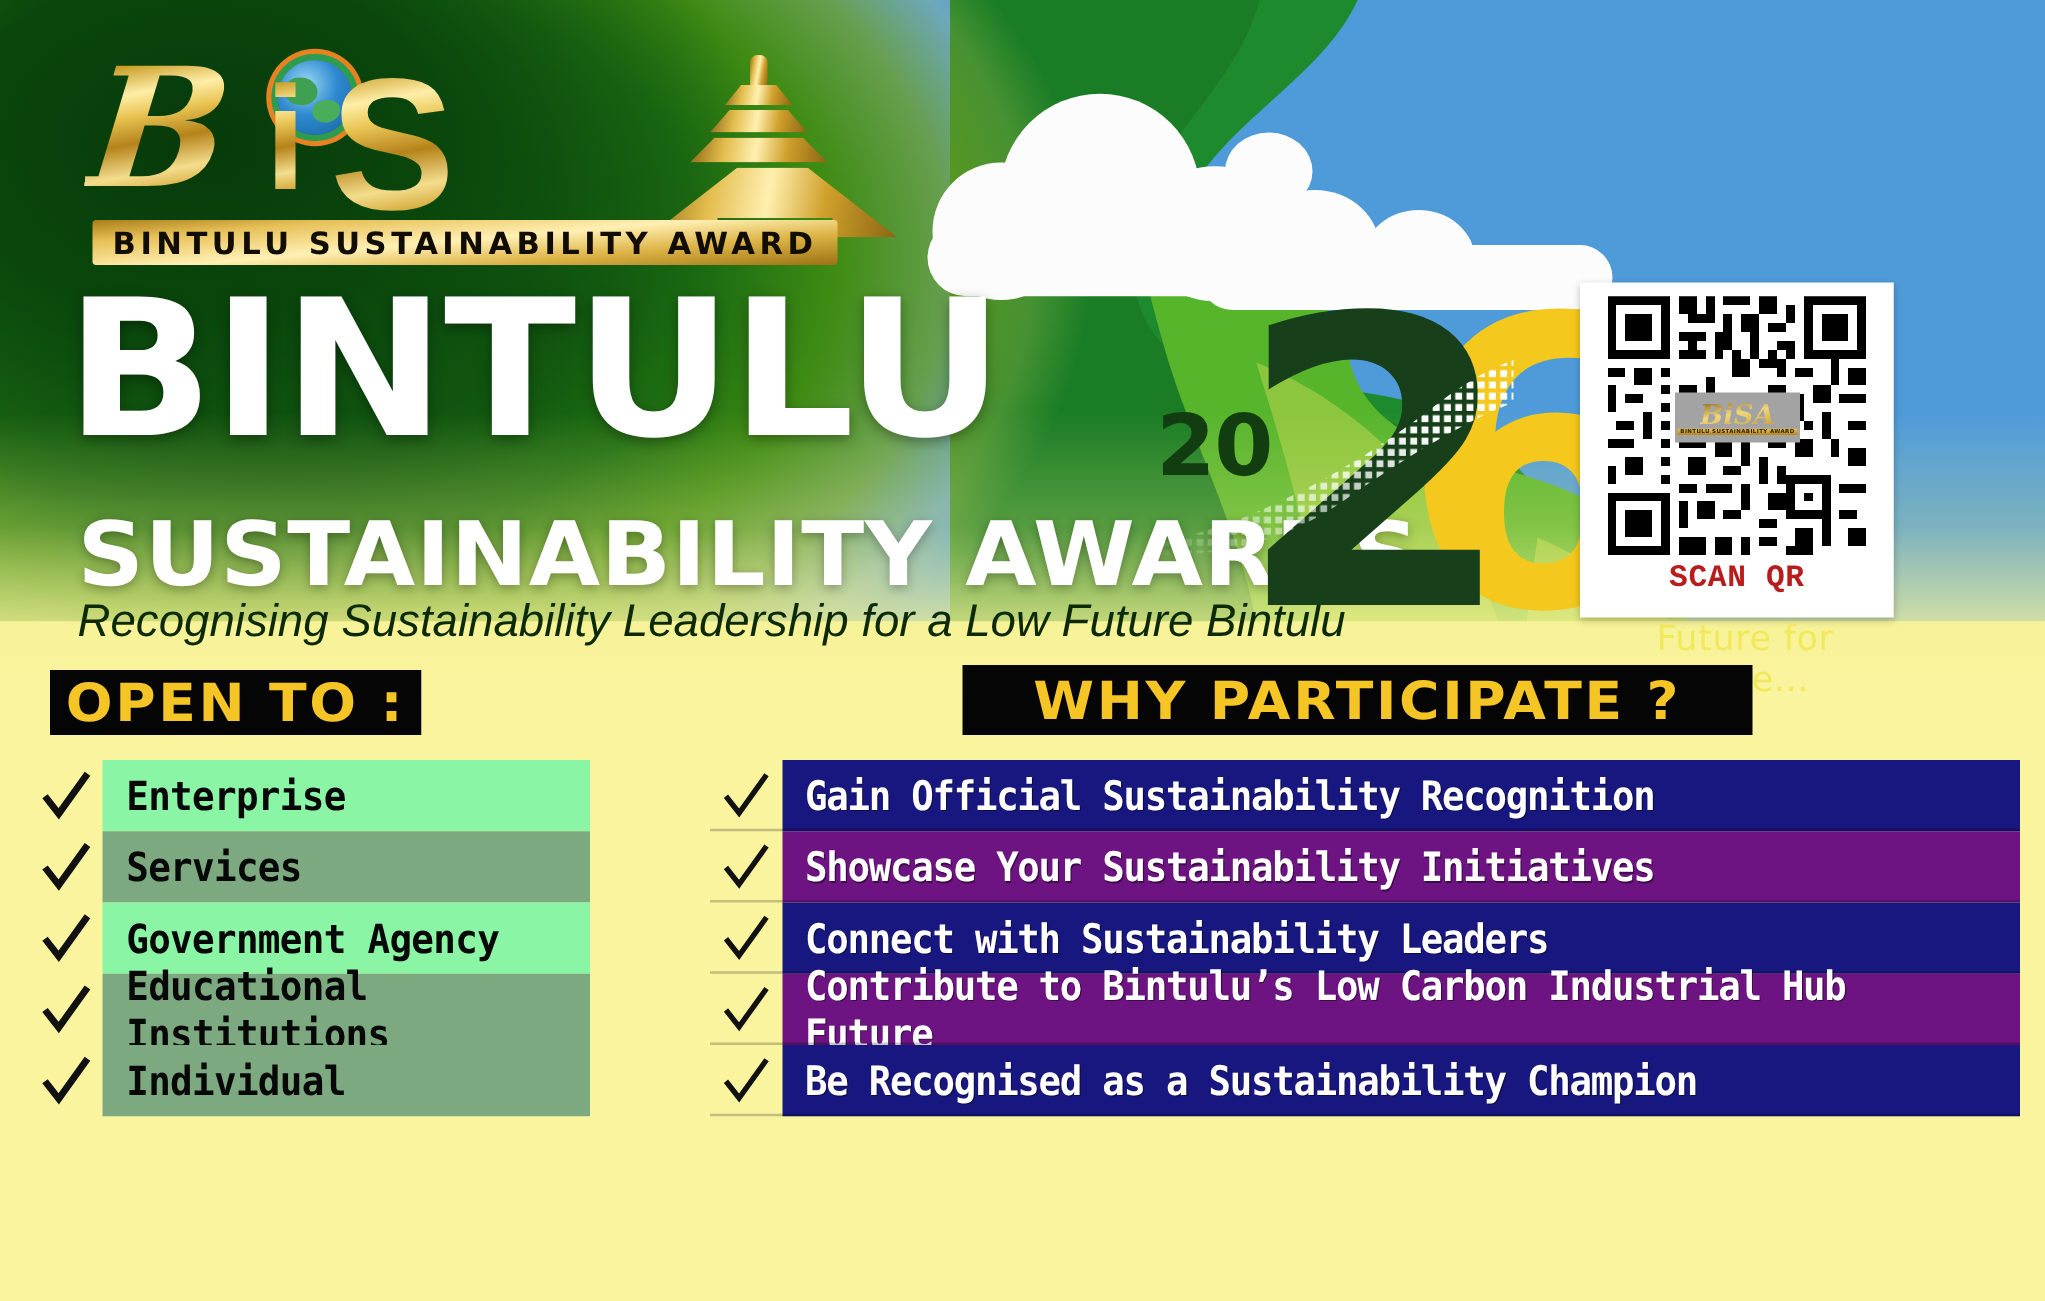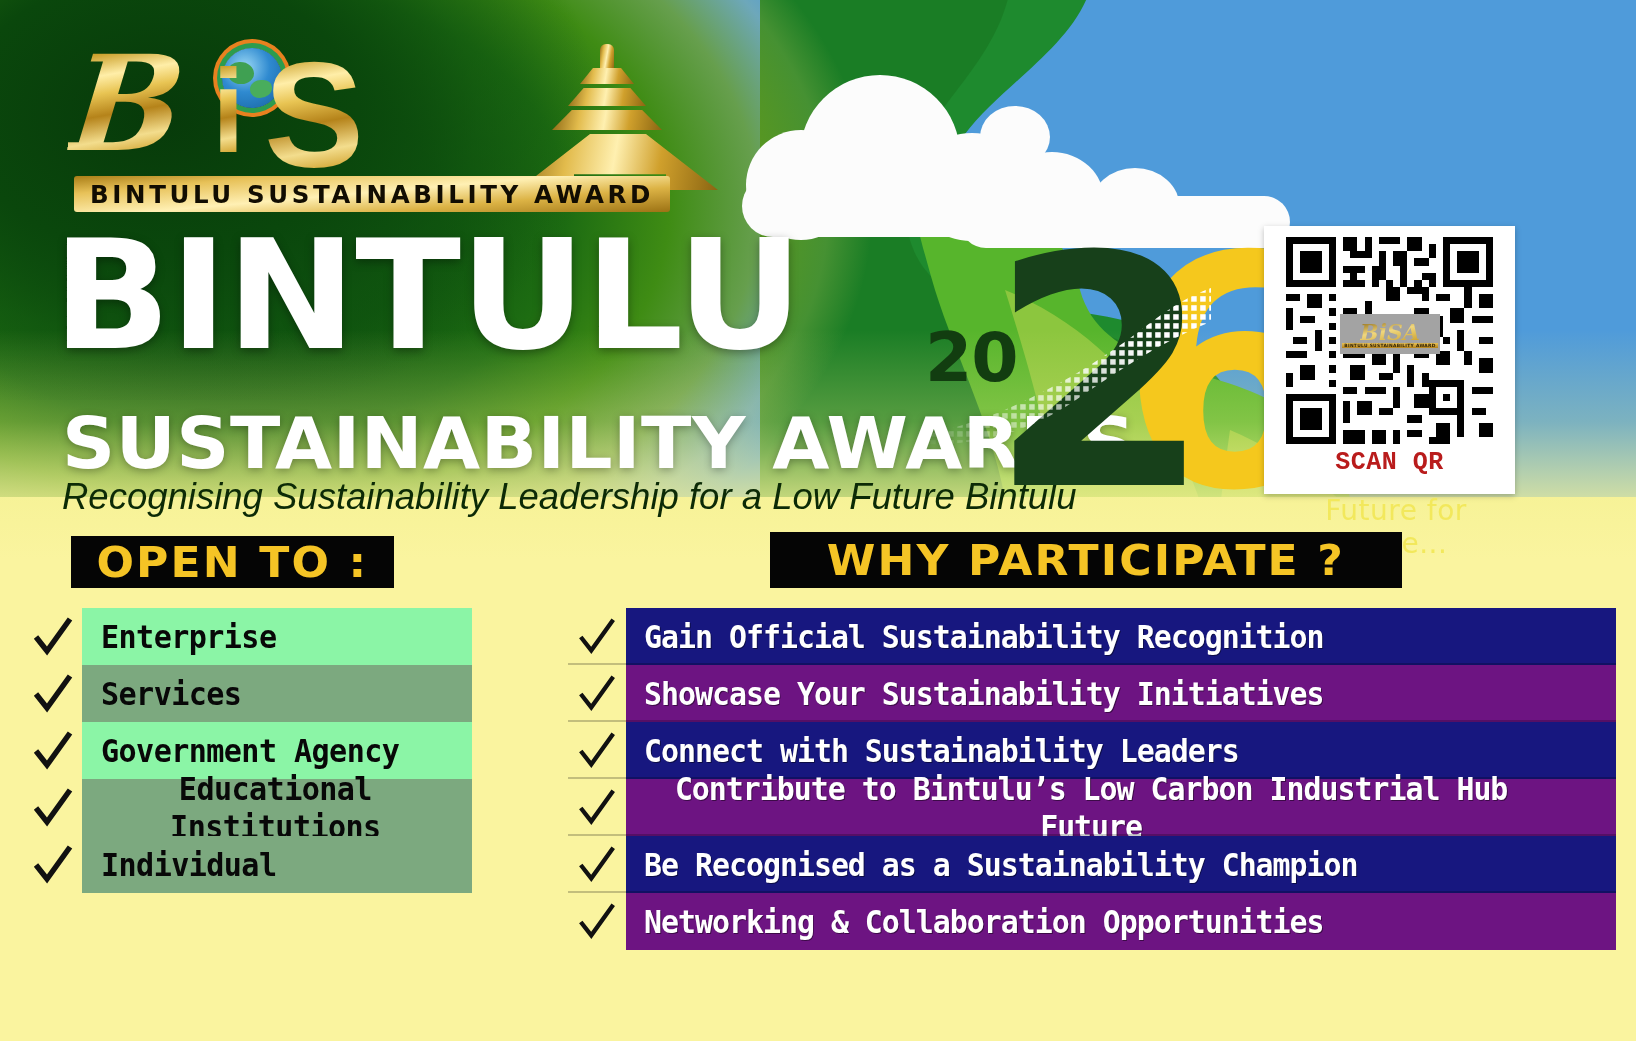--- a/index.html
+++ b/index.html
@@ -174,25 +174,25 @@
   
   .sec-header {
     position:absolute; background:#050505;
     display:flex; align-items:center; justify-content:center;
   }
   .sec-header span {
     font-size:42px; font-weight:bold; color:#f5c425; letter-spacing:2px;
     font-family:"DejaVu Sans", sans-serif;
     transform:scaleX(1.05);
   }
-  #hdr-open { left:40px; top:536px; width:323px; height:52px;margin-left:31px; }
+  #hdr-open { left:40px; top:536px; width:297px; height:52px; }
   #hdr-why  { left:770px; top:532px; width:632px; height:56px; }
 
   
-  .list { position:absolute;text-align:center; }
+  .list { position:absolute; }
   #list-open { left:24px; top:608px; width:448px; }
   #list-why  { left:568px; top:608px; width:1048px; }
 
   .row { position:relative; display:flex; align-items:stretch; }
   .check {
     width:58px; flex:0 0 58px; display:flex; align-items:center;
     justify-content:center; font-size:0;
   }
   .check svg { display:block; }
   .bar {
@@ -537,25 +537,15 @@
       <div class="check">
         <svg width="42" height="42" viewBox="0 0 44 44">
             <path d="M5 22 L16 36 L39 4" stroke="#111" stroke-width="4.5" fill="none"></path>
           </svg>
       </div>
       <div class="bar bar-navy">
         <span>Be Recognised as a Sustainability Champion</span>
         <div class="seam"></div>
       </div>
     </div>
-    <div class="row">
-      <div class="check">
-        <svg width="42" height="42" viewBox="0 0 44 44">
-            <path d="M5 22 L16 36 L39 4" stroke="#111" stroke-width="4.5" fill="none"></path>
-          </svg>
-      </div>
-      <div class="bar bar-purple">
-        <span>Networking &amp; Collaboration Opportunities</span>
-      </div>
-    </div>
   </div>
 
 </div>
 
 </body></html>

